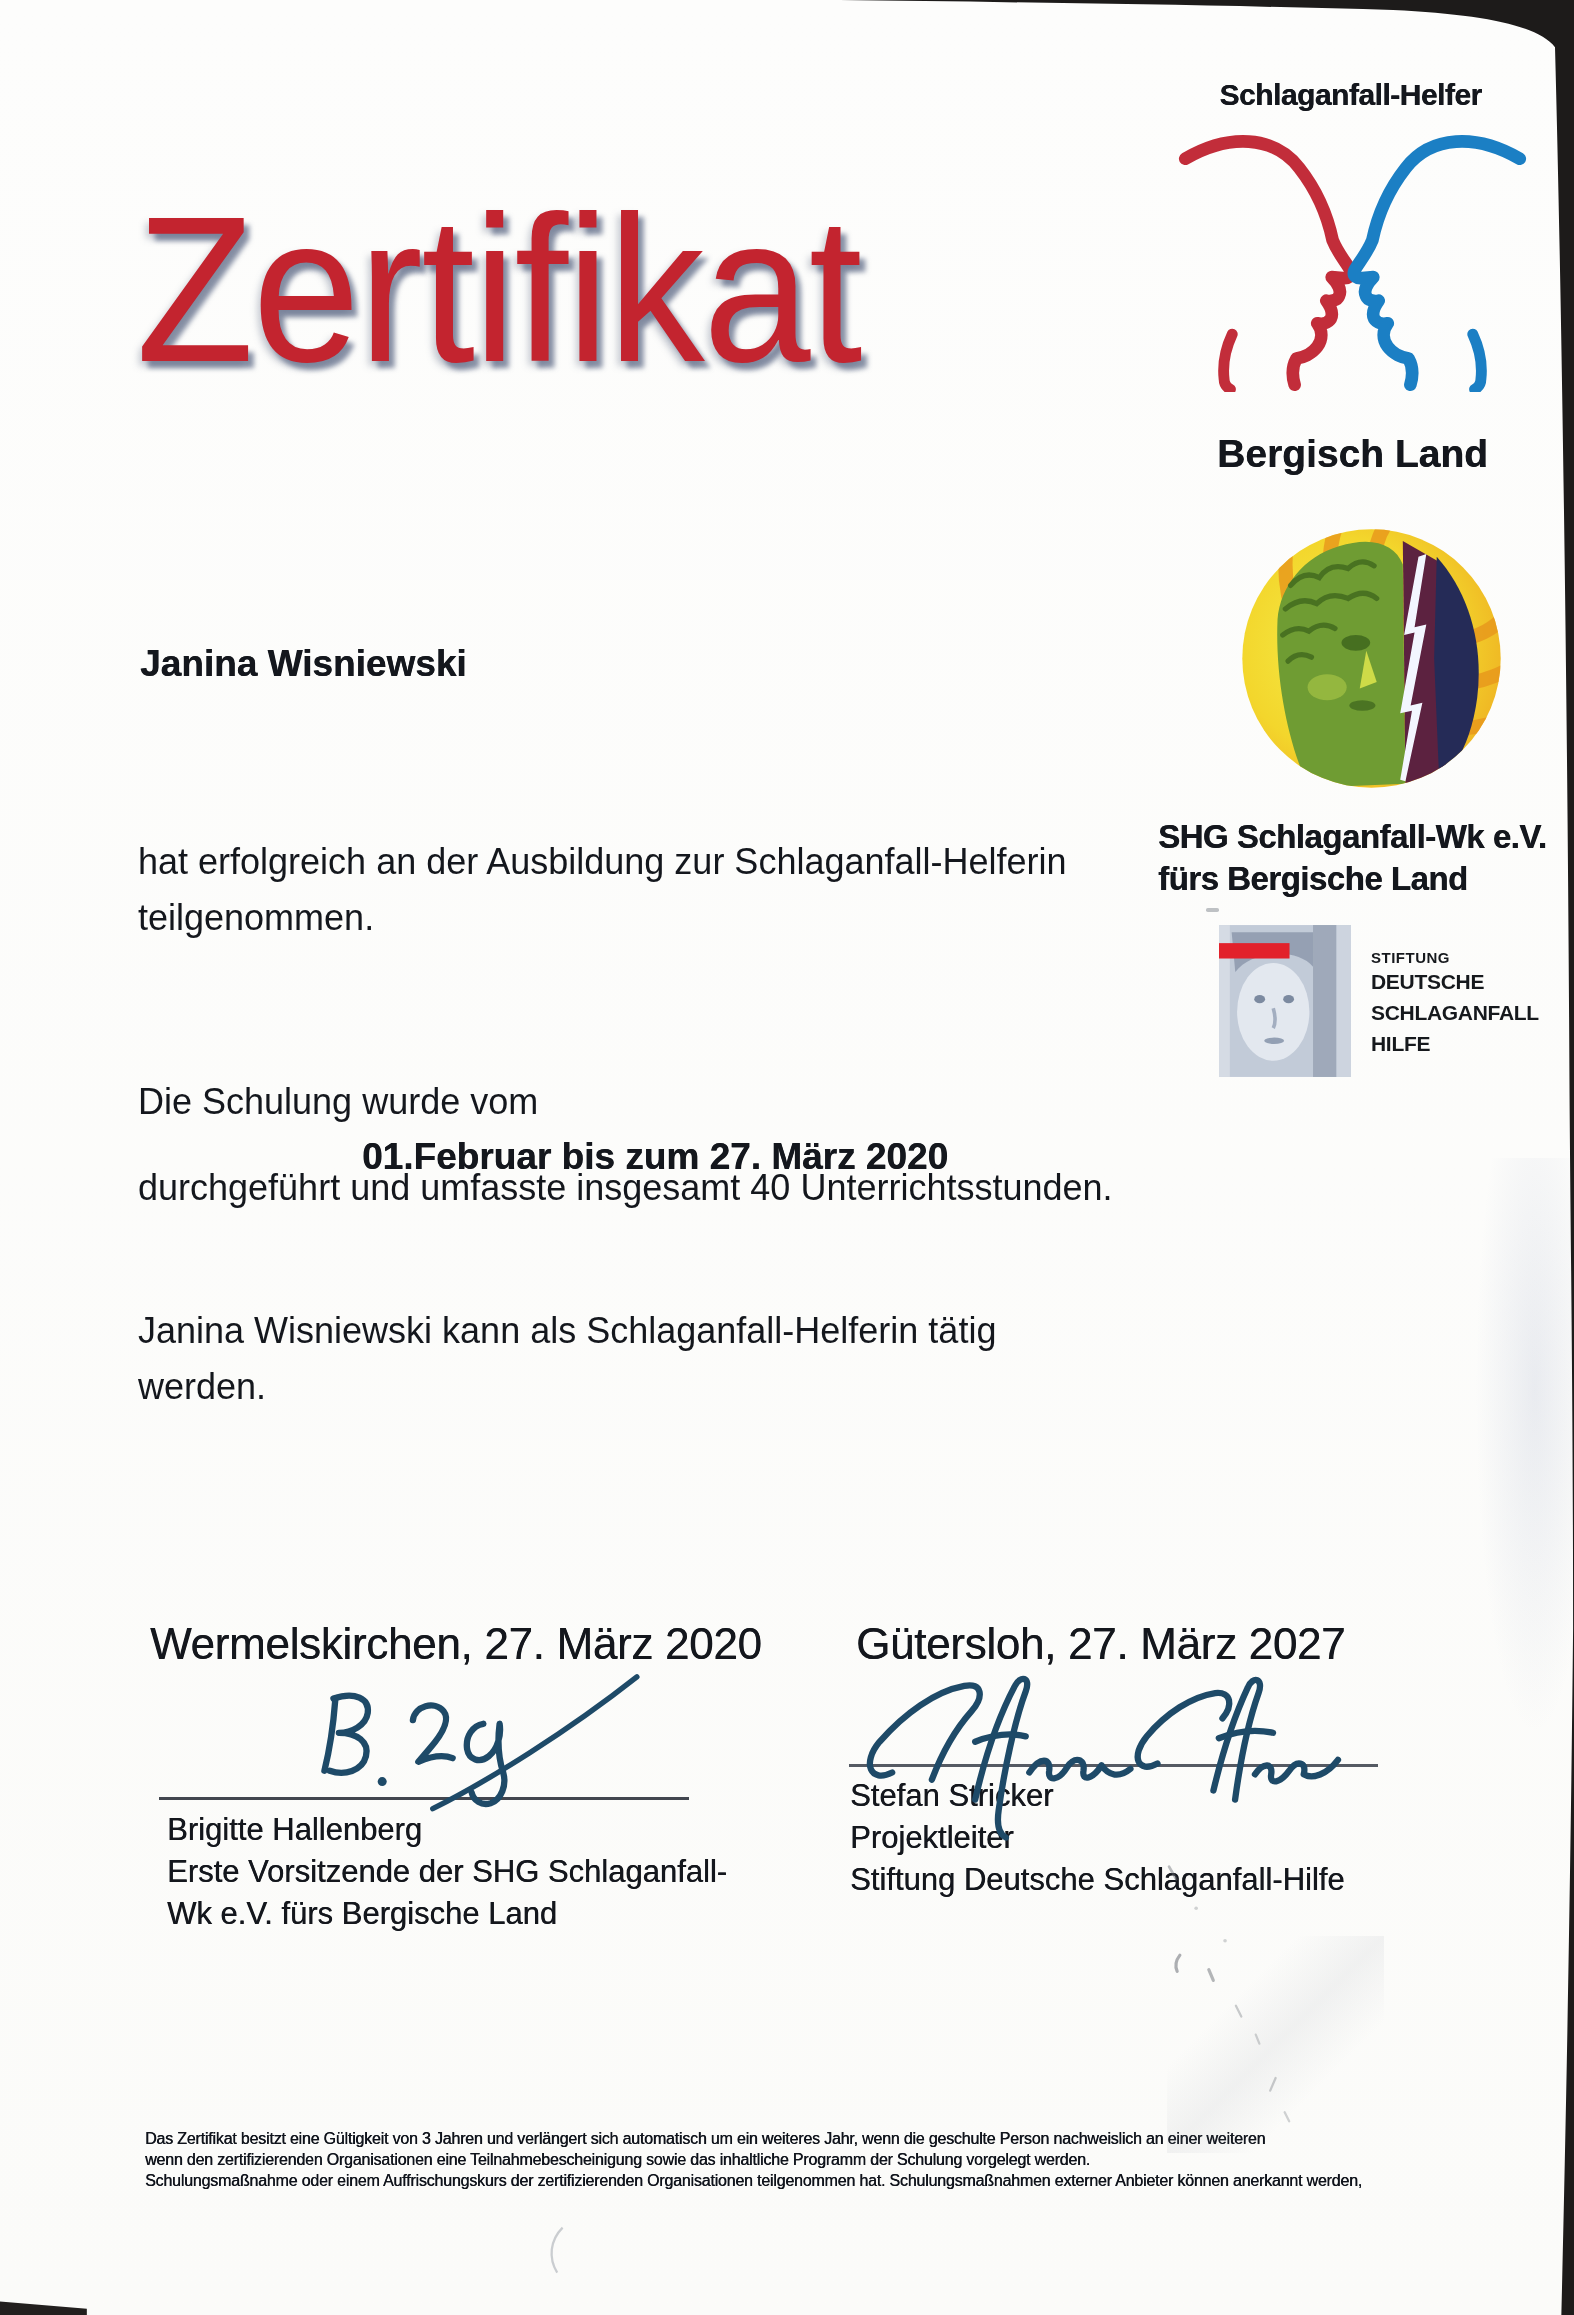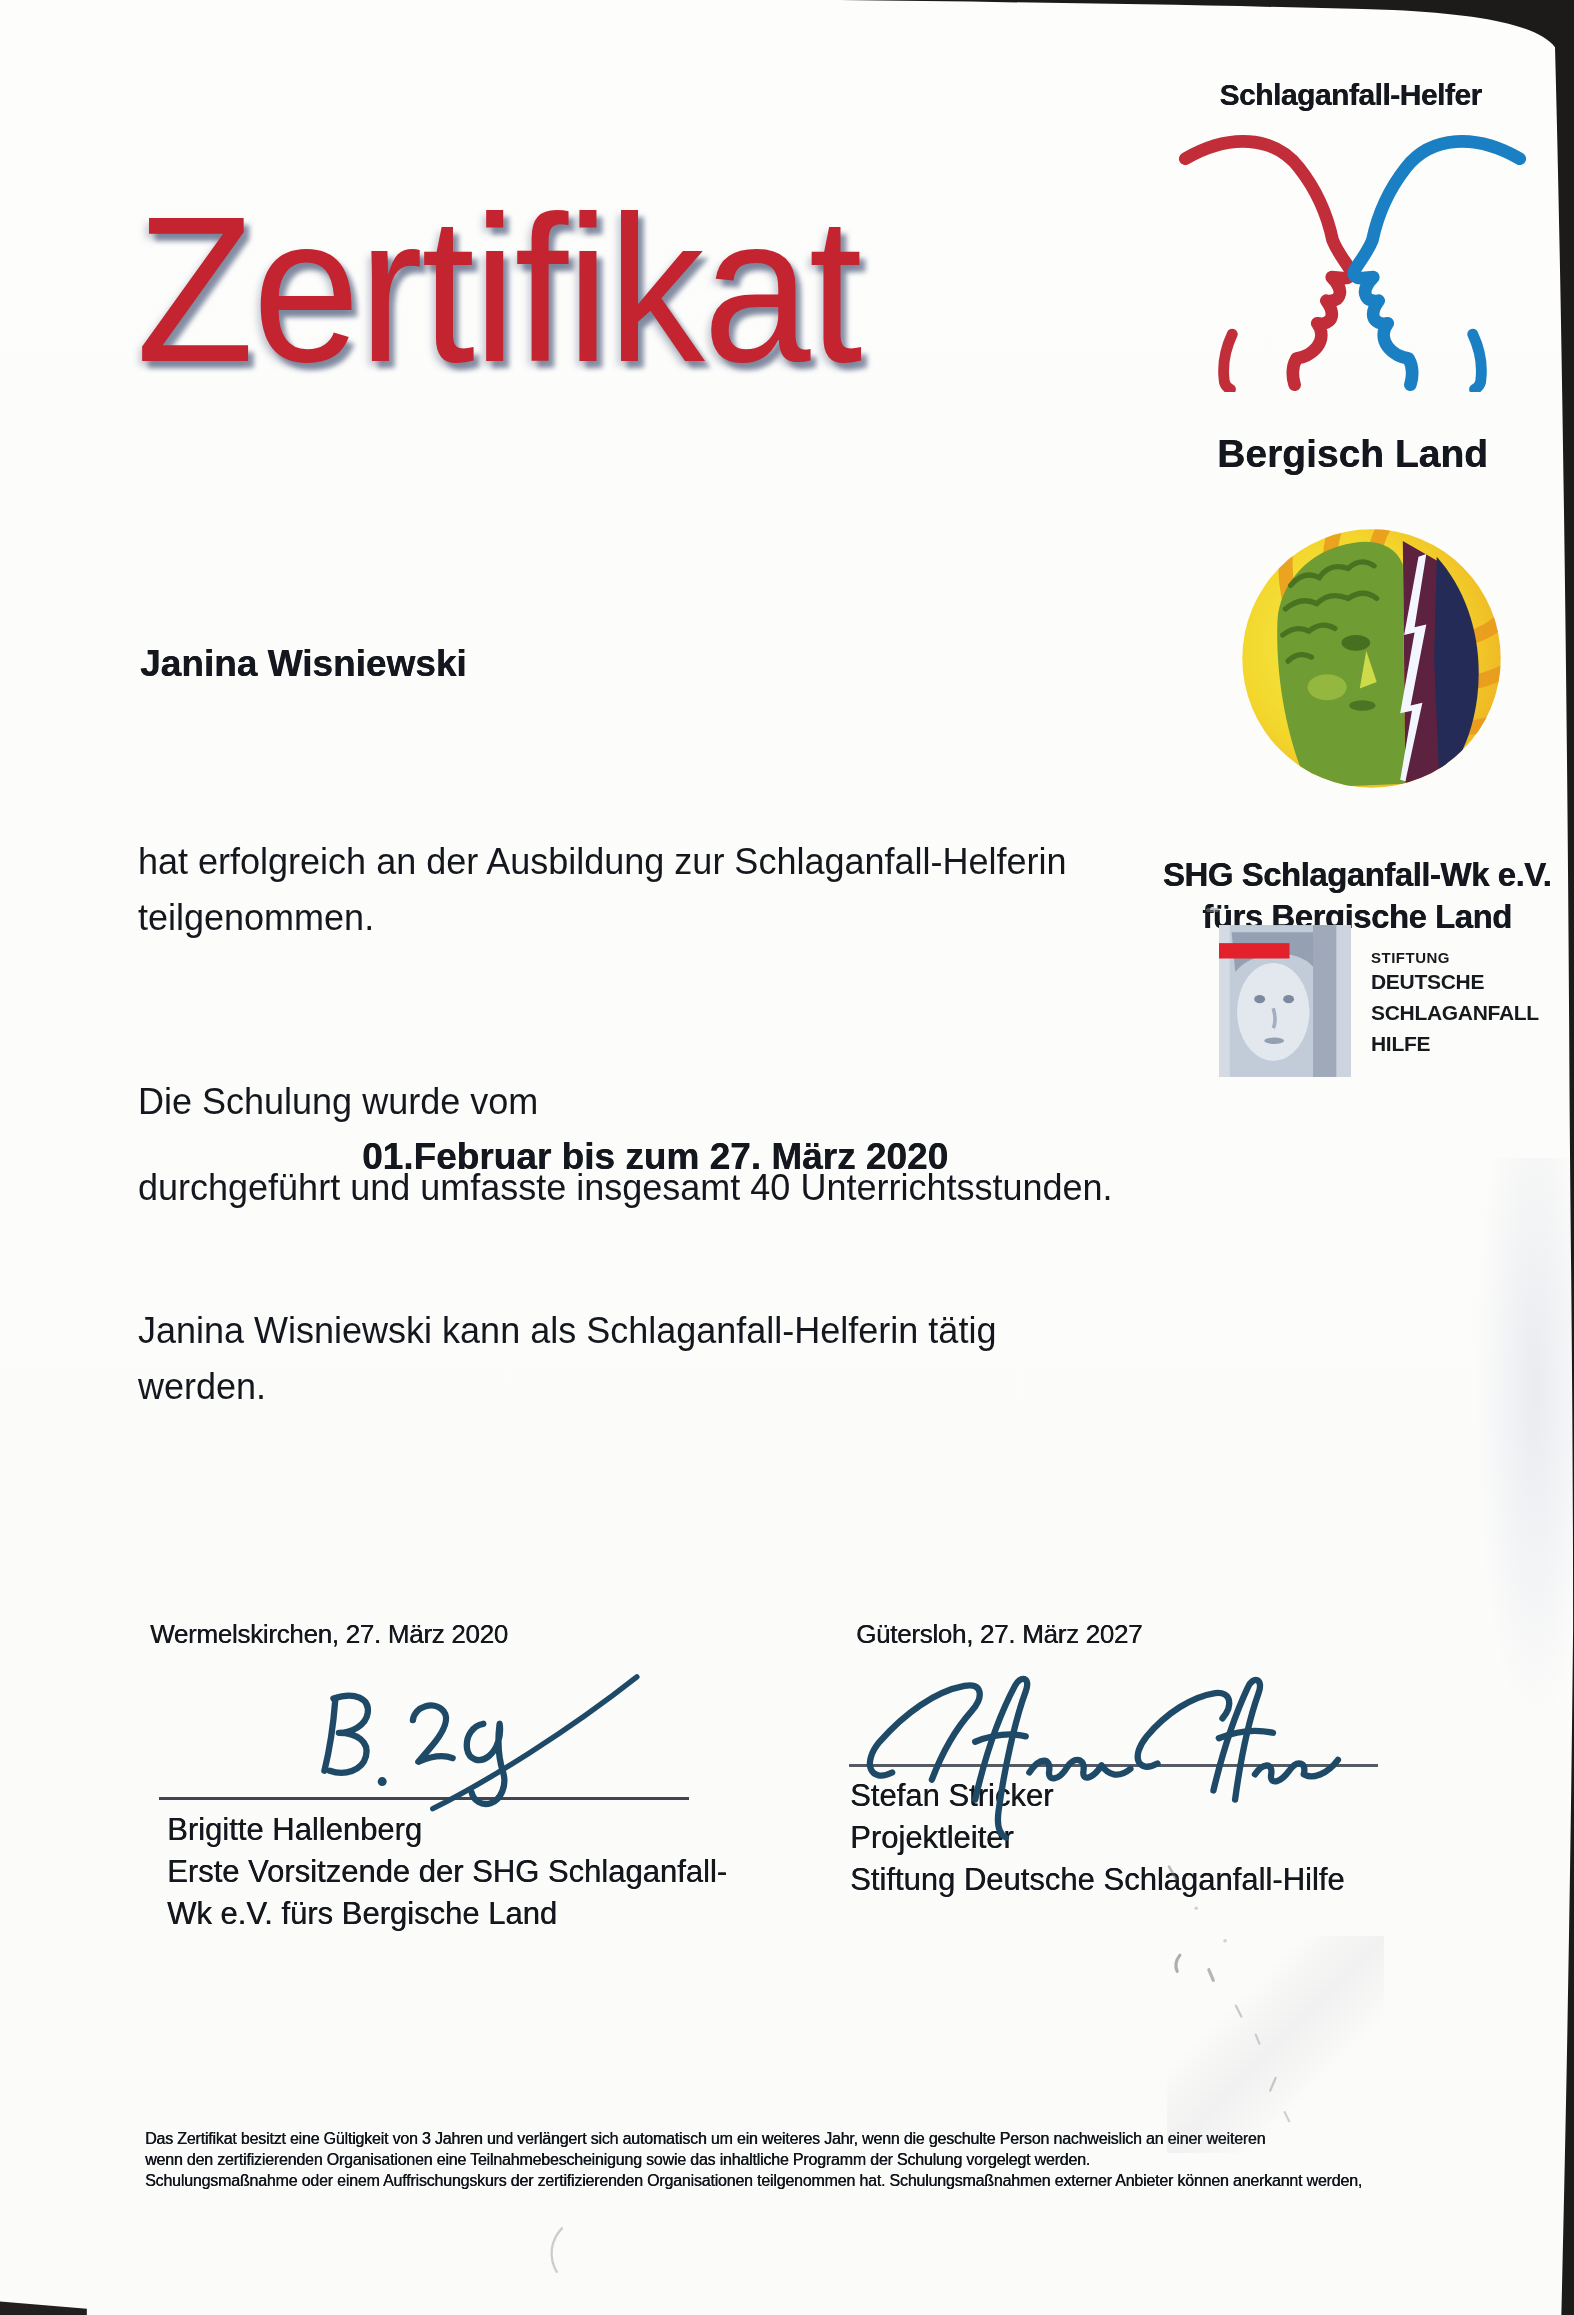--- a/index.html
+++ b/index.html
@@ -16,33 +16,33 @@
     left:136px;top:185px;
     font-size:208px;line-height:1;font-weight:400;letter-spacing:-1.8px;
     color:#c3242f;
     transform:scaleX(.93);transform-origin:left top;
     text-shadow:6.3px 7.2px 5.4px rgba(96,108,136,.75),-3.6px 4.5px 8.1px rgba(96,108,136,.35);
   }
   .program-label{left:1156px;top:78px;width:389px;text-align:center;
     font-size:30px;font-weight:700;letter-spacing:-0.5px;}
   .region-label{left:1158px;top:432px;width:389px;text-align:center;
     font-size:39px;font-weight:700;}
-  .shg-block{left:1158px;top:816px;width:398px;text-align:center;
-    font-size:33px;font-weight:700;letter-spacing:-0.5px;line-height:42px;margin-top:38px;}
+  .shg-block{left:1158px;top:816px;width:398px;
+    font-size:33px;font-weight:700;letter-spacing:-0.5px;line-height:42px;}
   .stiftung-text{left:1371px;top:949px;color:#16191d;}
   .stiftung-text .s1{font-size:15px;font-weight:700;letter-spacing:0.5px;margin-bottom:0;}
   .stiftung-text .s2{font-size:21px;font-weight:700;letter-spacing:-0.3px;line-height:31px;}
   .recipient{left:140px;top:643px;font-size:37px;font-weight:700;}
   .bodytxt{font-size:36px;line-height:56px;font-weight:400;}
   .para1{left:138px;top:834px;}
   .lead{left:138px;top:1074px;}
   .period{left:362px;top:1099px;font-size:37px;font-weight:700;margin-top:37px;}
   .tail{left:138px;top:1160px;}
   .statement{left:138px;top:1303px;}
-  .placedate{font-size:26px;letter-spacing:-0.3px;}
+  .placedate{font-size:44px;letter-spacing:-0.3px;}
   .pd-left{left:150px;top:1619px;}
   .pd-right{left:856px;top:1619px;}
   .sigline{position:absolute;height:2.7px;background:#42464f;}
   .sigline-left{left:159px;top:1797px;width:530px;}
   .sigline-right{left:849px;top:1764px;width:529px;background:#555a63;}
   .sigblock{font-size:31px;line-height:42px;}
   .sb-left{left:167px;top:1809px;}
   .sb-right{left:850px;top:1775px;}
   .footnote{left:145px;top:2128px;font-size:16px;line-height:21px;letter-spacing:-0.2px;color:#10141c;}
   .dashmark{left:1206px;top:908px;width:12.7px;height:3.6px;background:#8a8f98;opacity:.55;border-radius:1.8px;}

